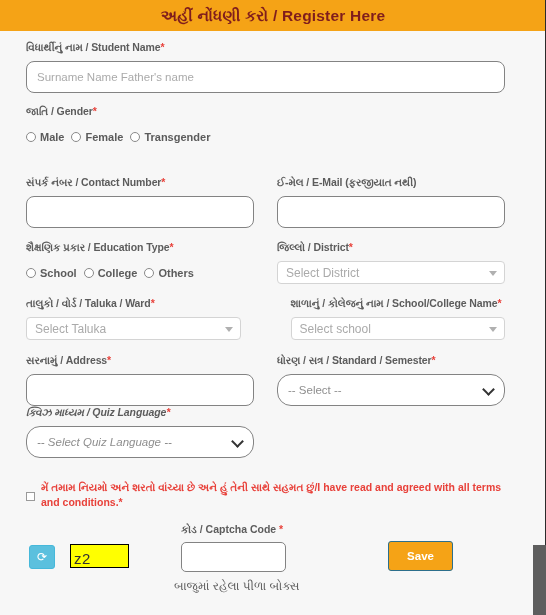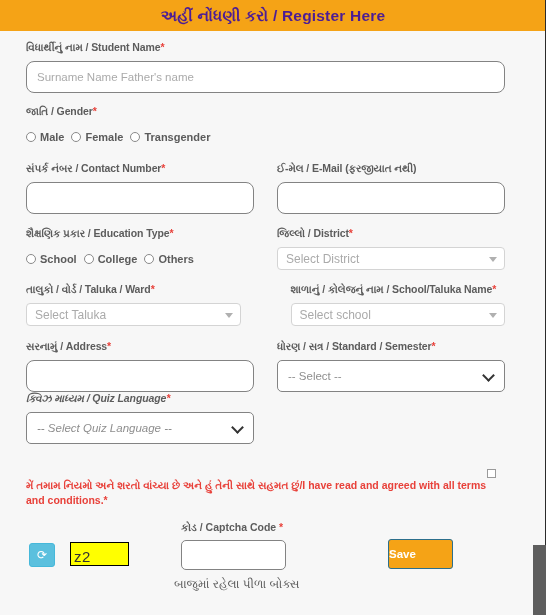--- a/index.html
+++ b/index.html
@@ -23,21 +23,21 @@
   }
   
   .header {
     background: #F5A316;
     height: 31px;
     display: flex;
     align-items: center;
     justify-content: center;
   }
   .header-title {
-    color: #4c1d95;
+    color: #7f1d1d;
     font-size: 15.5px;
     font-weight: bold;
     letter-spacing: 0.2px;
     white-space: nowrap;
   }
   
   .form-body {
     padding: 10px 18px 0 26px;
   }
   .row {
@@ -102,21 +102,21 @@
     border-right: 4px solid transparent;
     border-top: 5px solid #b0b0b0;
   }
 
   
   .nativeselect {
     position: relative;
     width: 100%;
     height: 32px;
     border: 1px solid #838383;
-    border-radius: 5px;
+    border-radius: 14px;
     background: #ffffff;
     display: flex;
     align-items: center;
     padding: 0 10px;
     font-size: 11.5px;
     color: #8e8e8e;
   }
   .nativeselect .chev {
     position: absolute;
     right: 11px;
@@ -148,24 +148,23 @@
     border: 1px solid #8a8a8a;
     border-radius: 50%;
     background: #fff;
     margin-right: 4px;
     flex: none;
   }
 
   
   .terms-wrap {
     display: flex;
-    align-items: flex-end;
+    align-items: center;
     margin-top: 22px;
     padding-right: 26px;
-    flex-direction: column;
   }
   .terms-check {
     width: 9px; height: 9px;
     border: 1px solid #9a9a9a;
     background: #fff;
     margin-right: 6px;
     margin-top: 3px;
     flex: none;
   }
   .terms-text {
@@ -241,20 +240,21 @@
     left: 362px; top: 18px;
     width: 65px; height: 30px;
     background: #F5A316;
     border: 1px solid #2c6f8c;
     border-radius: 3px;
     color: #fff;
     font-size: 11.5px;
     font-weight: bold;
     display: flex;
     align-items: center;
+    justify-content: center;
     cursor: pointer;
     font-family: "Liberation Sans", sans-serif;
   }
 
   
   .scrollbar {
     position: absolute;
     right: 0; top: 545px;
     width: 13px;
     height: 70px;
@@ -299,21 +299,21 @@
           <span class="radio-dot"></span>
           <span>Female</span>
         </span>
         <span class="radio-item">
           <span class="radio-dot"></span>
           <span>Transgender</span>
         </span>
       </div>
     </div>
 
-    <div class="row" style="margin-top:14px;">
+    <div class="row" style="margin-top:28px;">
       <div class="col">
         <label class="field-label">
           <span>સંપર્ક નંબર / Contact Number</span><span class="req">*</span>
         </label>
         <input class="text-box" type="text" placeholder="" style="">
       </div>
       <div class="col">
         <label class="field-label">
           <span>ઈ-મેલ / E-Mail (ફરજીયાત નથી)</span>
         </label>
@@ -357,21 +357,21 @@
         <label class="field-label">
           <span>તાલુકો / વોર્ડ / Taluka / Ward</span><span class="req">*</span>
         </label>
         <div class="select2">
           <span>Select Taluka</span>
           <span class="arrow"></span>
         </div>
       </div>
       <div class="col">
         <label class="field-label">
-          <span>શાળાનું / કોલેજનું નામ / School/Taluka Name</span><span class="req">*</span>
+          <span>શાળાનું / કોલેજનું નામ / School/College Name</span><span class="req">*</span>
         </label>
         <div class="select2">
           <span>Select school</span>
           <span class="arrow"></span>
         </div>
       </div>
     </div>
 
     <div class="row" style="margin-top:14px;">
       <div class="col">

